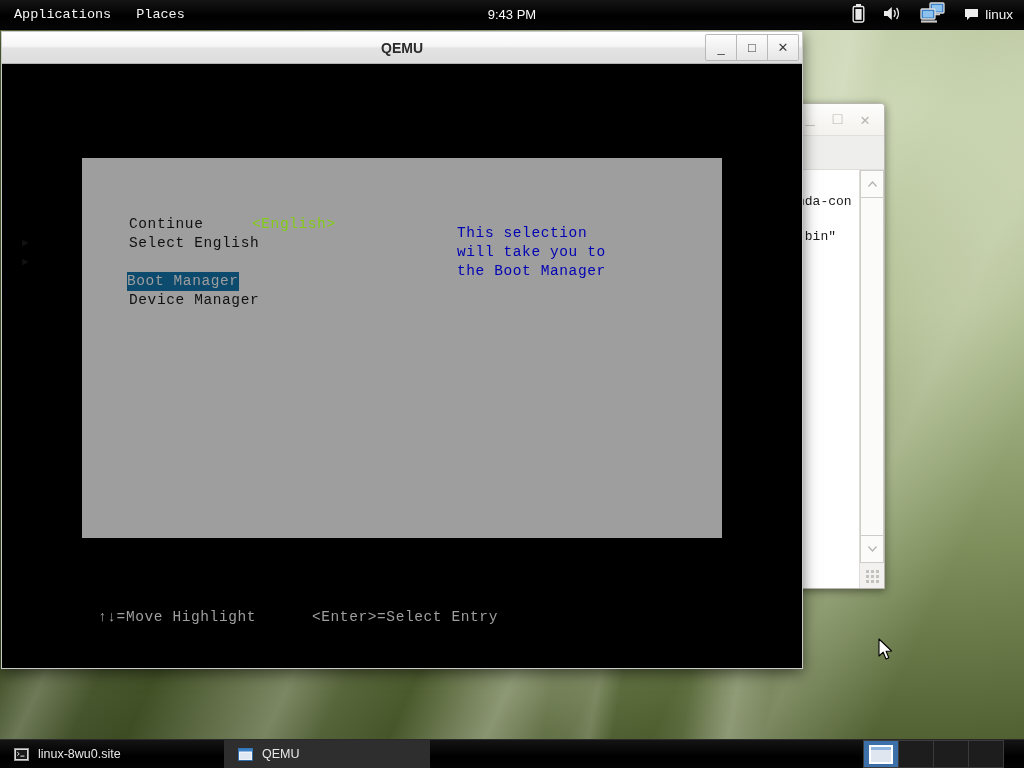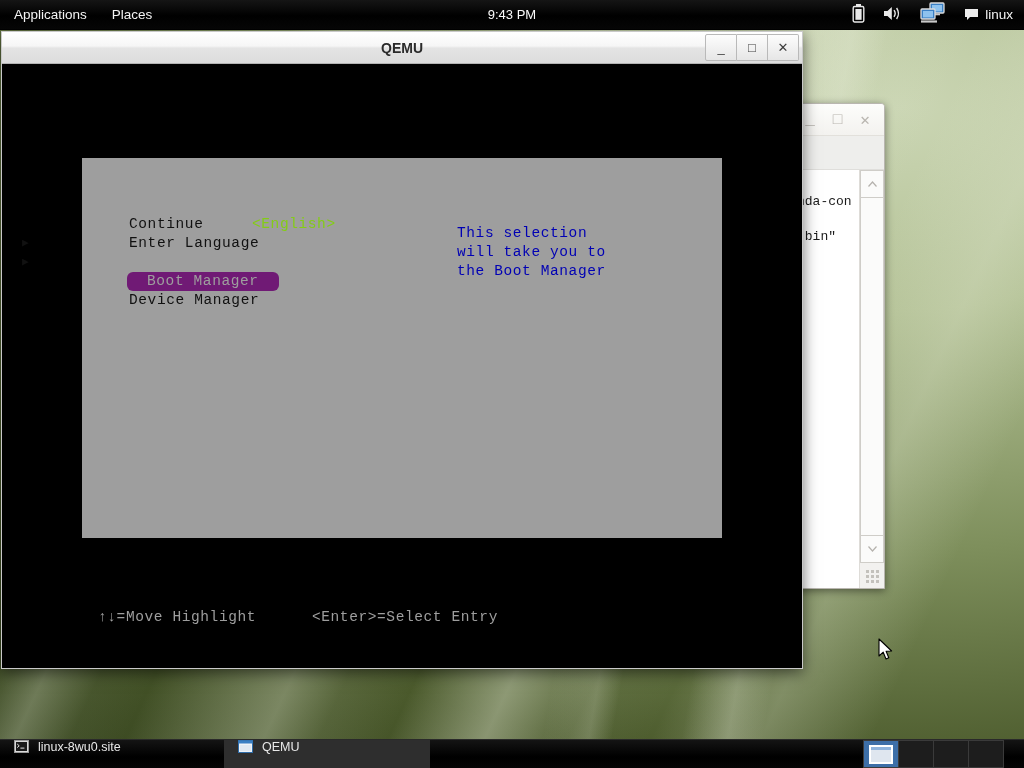--- a/index.html
+++ b/index.html
@@ -81,20 +81,21 @@
     color: #f2f2f2;
     font-size: 13.5px;
     z-index: 60;
   }
   .panel-menu {
     padding: 3px 11px 4px 11px;
     margin-left: 3px;
     border-radius: 3px;
     cursor: default;
     color: #f4f4f4;
+    font-family: Liberation Mono, monospace;
   }
   #panel-clock {
     position: absolute;
     left: 0; right: 0;
     text-align: center;
     font-size: 13px;
     color: #fbfbfb;
     pointer-events: none;
   }
   #tray {
@@ -268,25 +269,24 @@
   }
   .bios-arrow {
     position: absolute;
     left: 10px; top: 0;
     color: #111;
     font-size: 11px;
     line-height: 19px;
   }
   .bios-label-box { display: inline-block; }
   .bios-row.selected .bios-label-box {
-    background: #701a75;
+    background: #0c4a6e;
     color: #9e9e9e;
-    padding: 0 20px;
+    padding: 0 0;
     margin-left: -2px;
-    border-radius: 6px;
   }
   .bios-value {
     position: absolute;
     left: 240px; top: 0;
     color: #84cc16;
     white-space: pre;
   }
   #bios-help {
     position: absolute;
     left: 455px; top: 132px;
@@ -311,20 +311,21 @@
     background: linear-gradient(#141414, #000 60%, #050505);
     border-top: 1px solid #2a2a2a;
     display: flex;
     align-items: center;
     z-index: 60;
     color: #e8e8e8;
     font-size: 12.5px;
   }
   .task-item {
     display: flex;
+    align-items: center;
     gap: 9px;
     height: 28px;
     padding: 0 14px 0 14px;
   }
   .task-item.w1 { width: 196px; }
   .task-item.w2 { width: 178px; background: #2e2e2e; }
   .task-icon {
     width: 15px; height: 13px;
     flex: none;
   }
@@ -425,21 +426,21 @@
 
       <div id="bios-panel"></div>
 
       <div id="bios-menu" class="bios-mono">
 
         <div class="bios-row">
           <span class="bios-label-box">Continue</span>
         </div>
 
         <div class="bios-row">
-          <span class="bios-label-box">Enter Language</span>
+          <span class="bios-label-box">Select English</span>
           <span class="bios-value">&lt;English&gt;</span>
         </div>
 
         <div class="bios-row selected">
           <span class="bios-arrow">▶</span>
           <span class="bios-label-box">Boot Manager</span>
         </div>
 
         <div class="bios-row">
           <span class="bios-arrow">▶</span>

